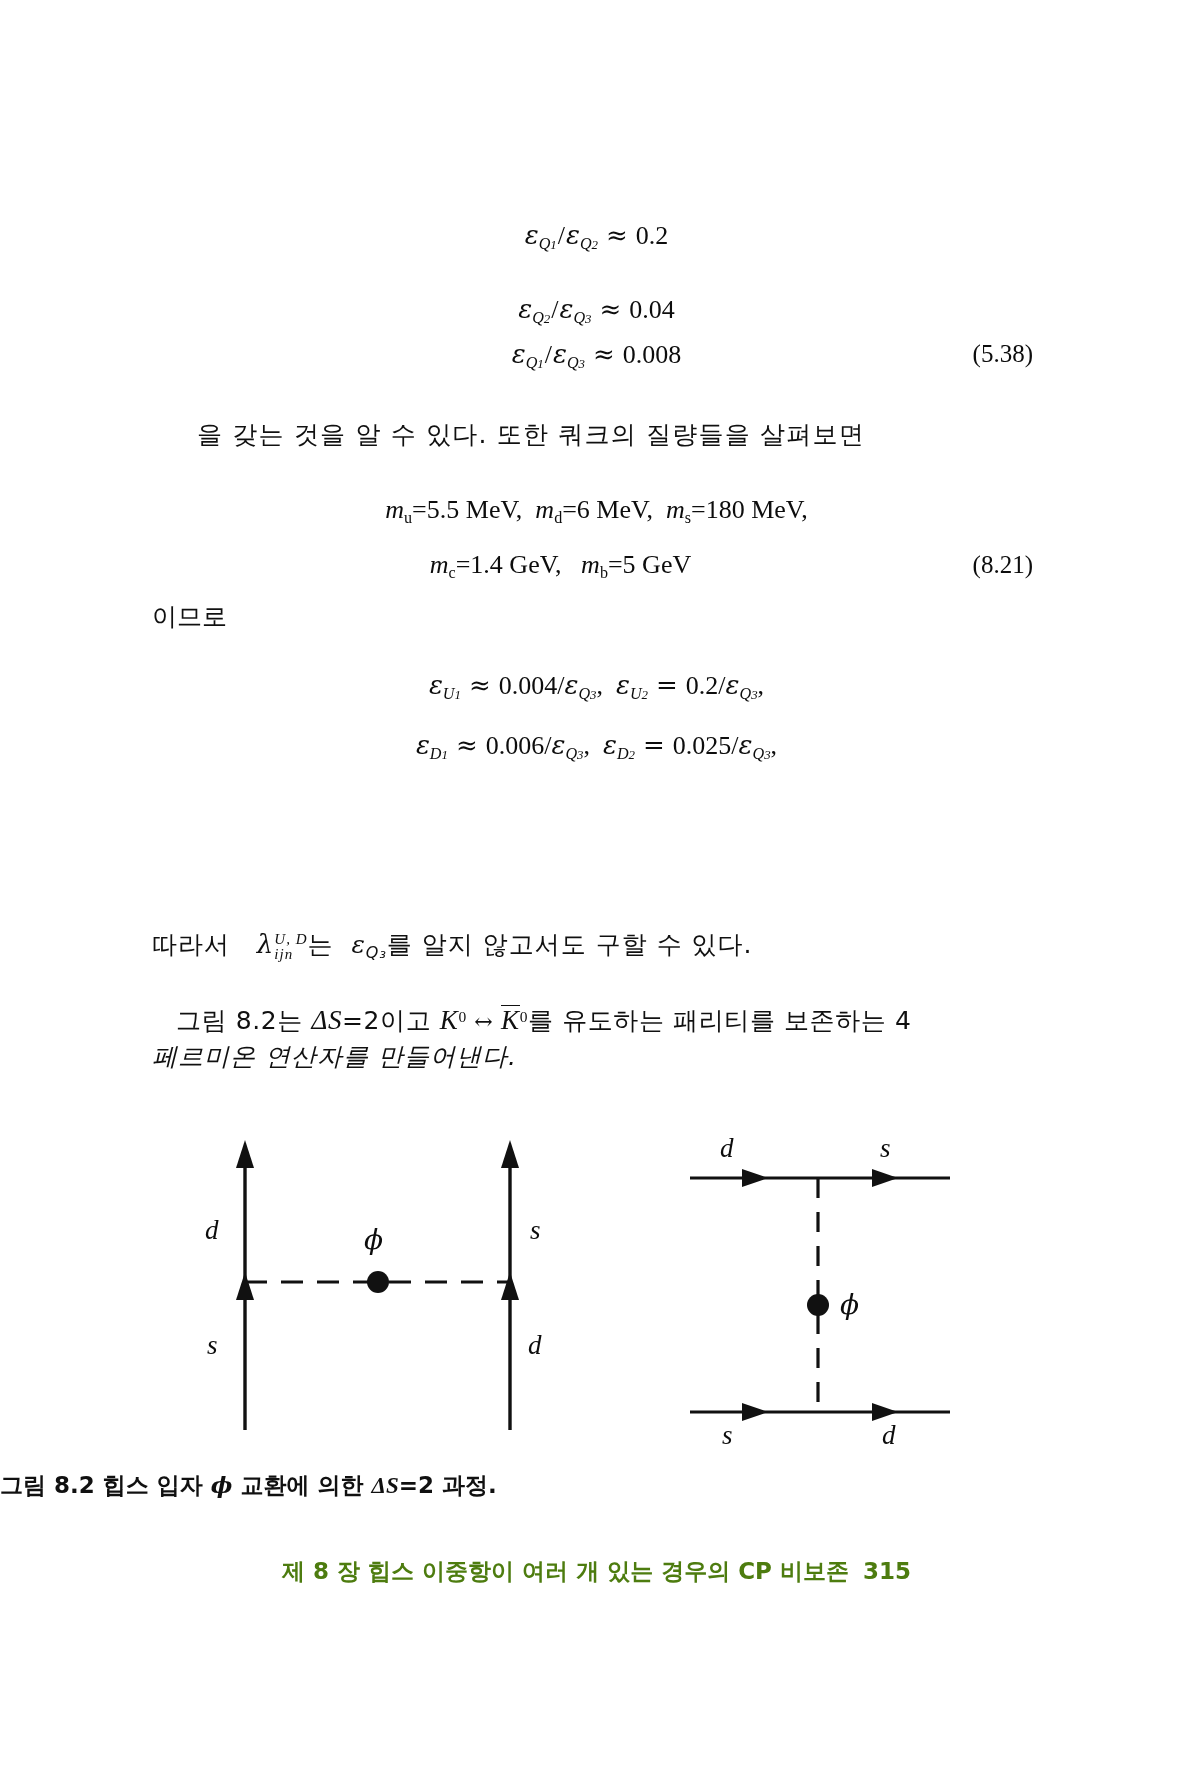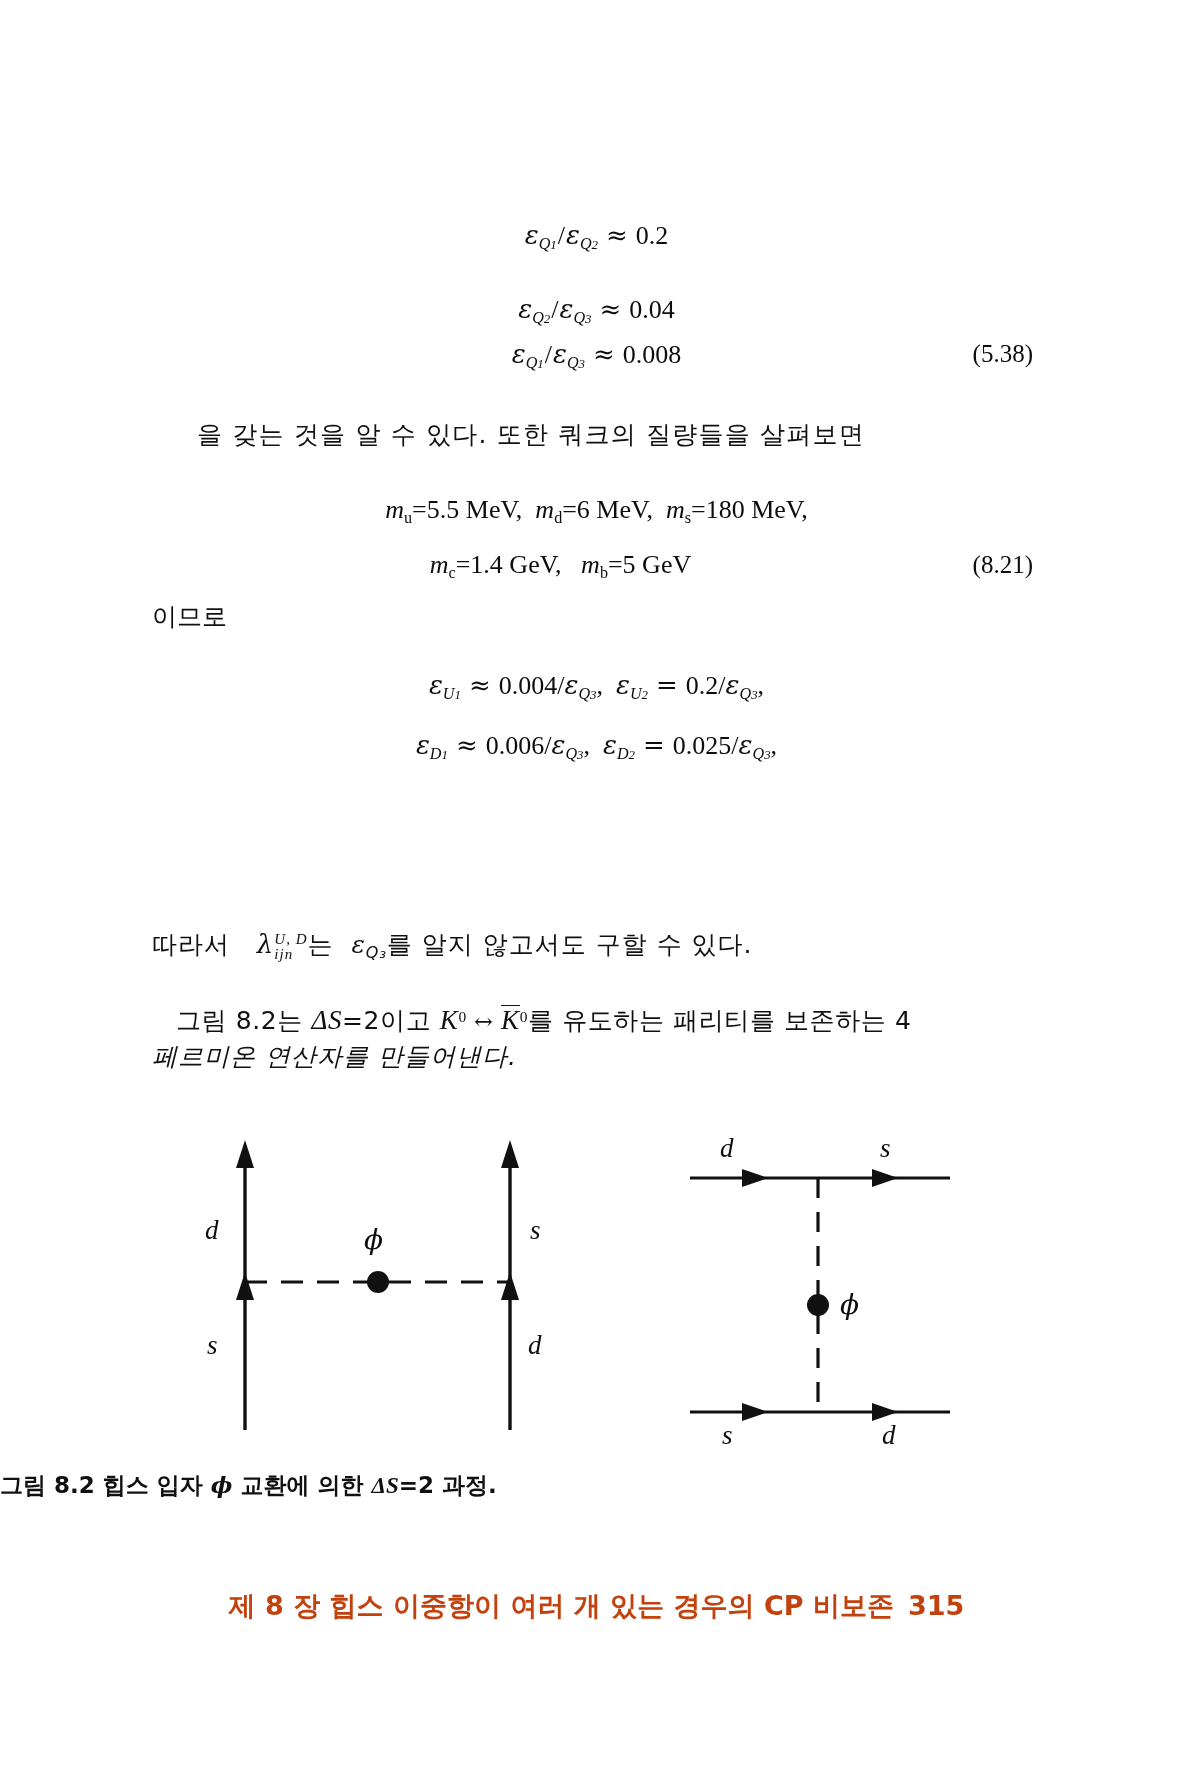--- a/index.html
+++ b/index.html
@@ -97,27 +97,27 @@
     font-weight: bold;
     color: #101010;
   }
   .caption .it {
     font-family: "Liberation Serif", serif;
     font-style: italic;
     font-weight: bold;
   }
   .footer {
     position: absolute;
-    top: 1588px;
+    top: 1556px;
     width: 100%;
     text-align: center;
     font-family: "DejaVu Sans", "Liberation Sans", sans-serif;
-    font-size: 27px;
+    font-size: 23px;
     font-weight: bold;
-    color: #c2410c;
+    color: #4d7c0f;
   }
   .footer .pg { padding-left: 14px; }
 </style>
 </head>
 <body>
 
 <div class="page">
 
   <div class="eq-block" style="top:222px;">
     <div class="eq-line" style="margin-bottom:44px;">

